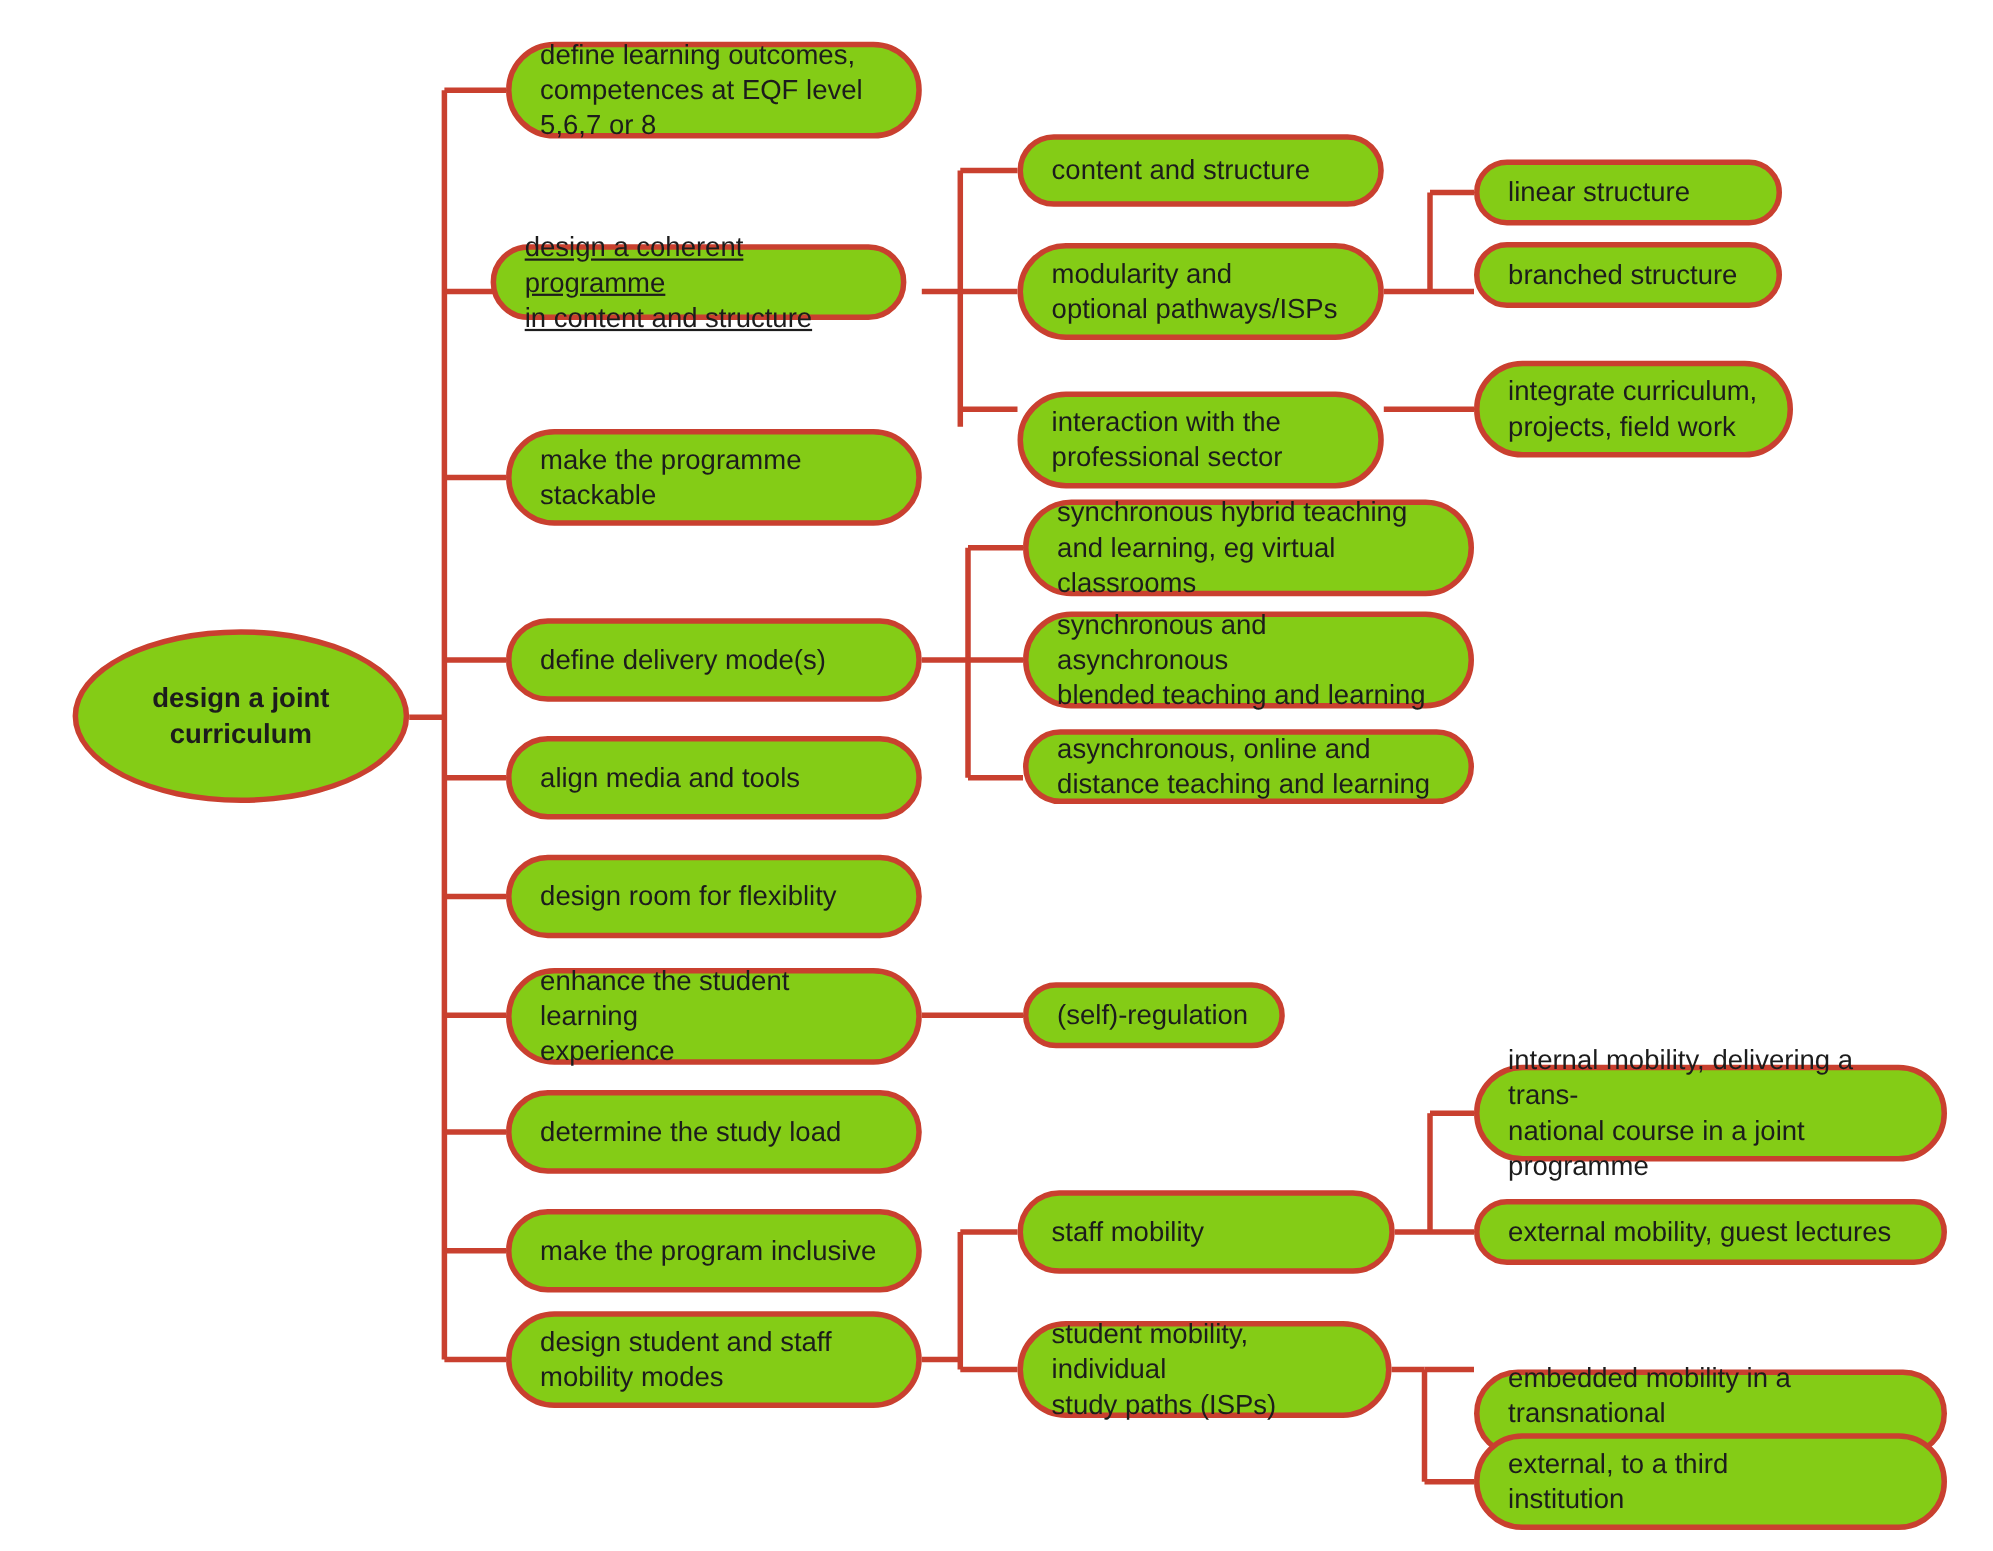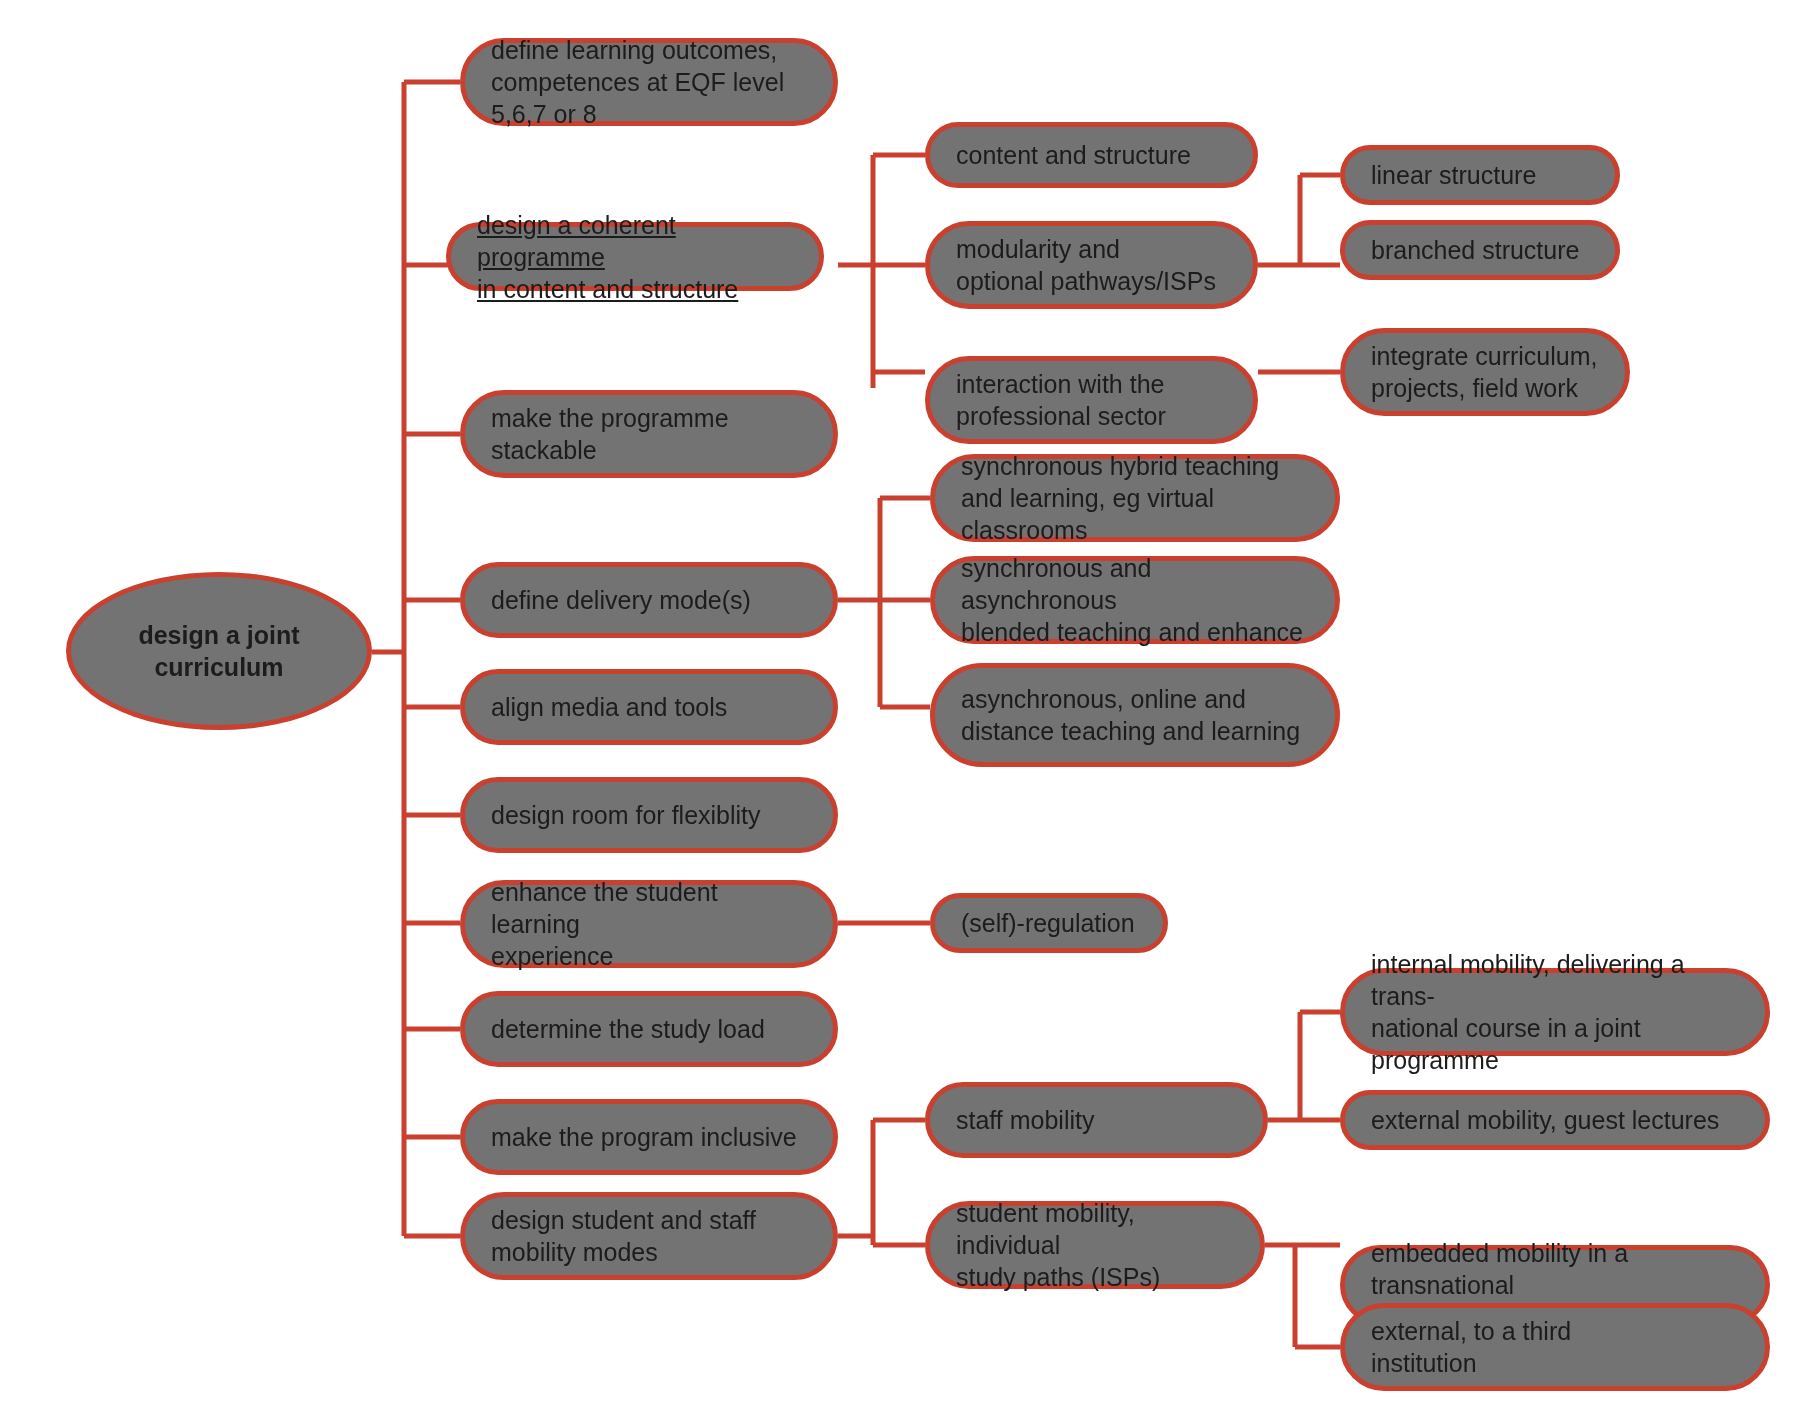--- a/index.html
+++ b/index.html
@@ -20,21 +20,21 @@
   }
   #edges {
     position: absolute;
     left: 0; top: 0;
     width: 1812px;
     height: 1410px;
     pointer-events: none;
   }
   .node {
     position: absolute;
-    background: #737373;
+    background: #84cc16;
     border: 5px solid #c9402f;
     border-radius: 999px;
     display: flex;
     align-items: center;
     color: #1c1c1c;
     font-size: 25px;
     line-height: 1.28;
     padding: 6px 22px 6px 26px;
     white-space: pre-line;
     z-index: 3;
@@ -190,24 +190,24 @@
 projects, field work</span>
   </div>
 
   <div class="node" style="left:930px; top:454px; width:410px; height:88px;">
     <span class="label">synchronous hybrid teaching
 and learning, eg virtual classrooms</span>
   </div>
 
   <div class="node" style="left:930px; top:556px; width:410px; height:88px;">
     <span class="label">synchronous and asynchronous
-blended teaching and enhance</span>
-  </div>
-
-  <div class="node" style="left:930px; top:663px; width:410px; height:104px;">
+blended teaching and learning</span>
+  </div>
+
+  <div class="node" style="left:930px; top:663px; width:410px; height:68px;">
     <span class="label">asynchronous, online and
 distance teaching and learning</span>
   </div>
 
   <div class="node" style="left:930px; top:893px; width:238px; height:60px;">
     <span class="label">(self)-regulation</span>
   </div>
 
   <div class="node" style="left:925px; top:1082px; width:343px; height:76px;">
     <span class="label">staff mobility</span>

